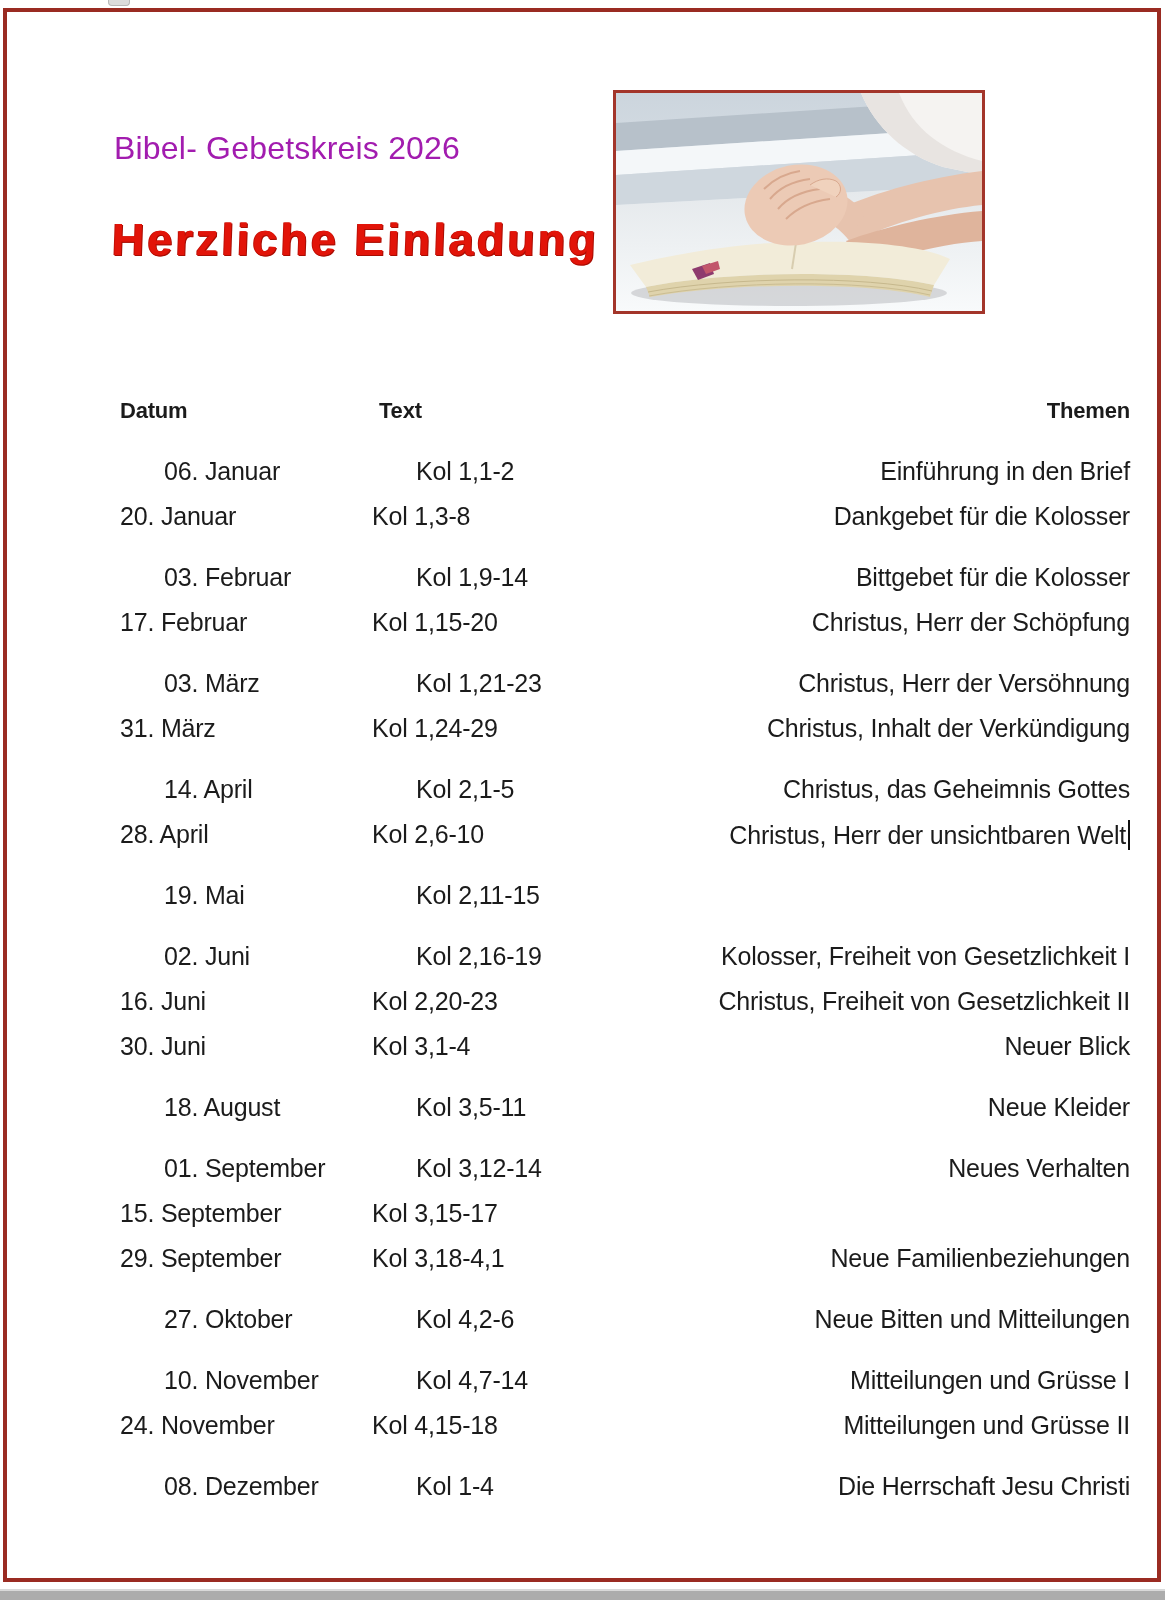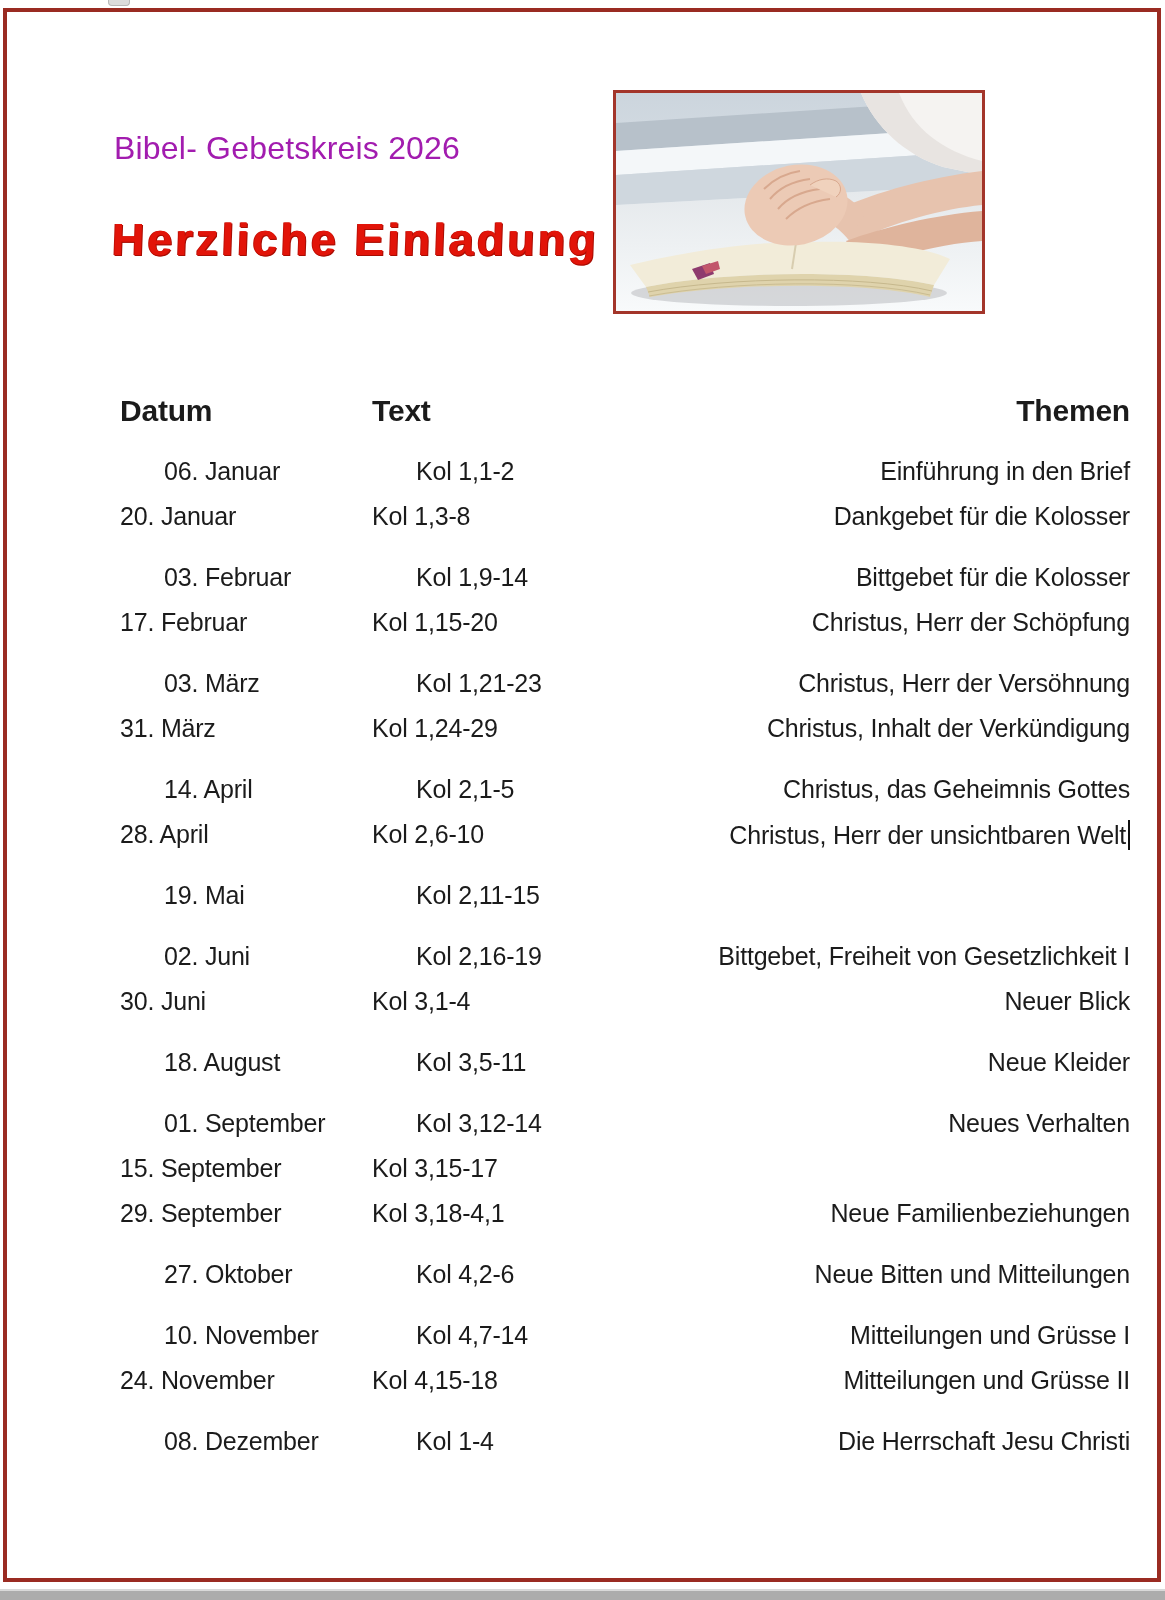--- a/index.html
+++ b/index.html
@@ -34,21 +34,21 @@
     position:absolute;left:613px;top:90px;width:372px;height:224px;
     border:3px solid #a3352a;box-sizing:border-box;background:#dfe5ea;
   }
   .photo svg{display:block;width:100%;height:100%;}
   .schedule{
     position:absolute;left:120px;top:388px;width:1010px;
     font-size:25px;color:#1b1b1b;letter-spacing:-0.2px;
   }
   .row{display:flex;height:45px;align-items:center;}
   .row.gs{margin-top:16px;margin-left:44px;}
-  .row.header{font-weight:700;font-size:30px;}
+  .row.header{font-weight:700;font-size:22px;gap:7px;}
   .c1{width:252px;flex:0 0 252px;}
   .c2{width:230px;flex:0 0 230px;}
   .c3{flex:1;white-space:nowrap;text-align:right;}
   .text-cursor{
     display:inline-block;width:2px;height:30px;background:#111;
     margin-left:2px;vertical-align:-6px;
   }
 </style>
 </head>
 <body>
@@ -157,23 +157,28 @@
   </div>
 
   <div class="row gs">
     <div class="c1">19. Mai</div>
     <div class="c2">Kol 2,11-15</div>
   </div>
 
   <div class="row gs">
     <div class="c1">02. Juni</div>
     <div class="c2">Kol 2,16-19</div>
-    <div class="c3">Bittgebet, Freiheit von Gesetzlichkeit I</div>
-  </div>
-
+    <div class="c3">Kolosser, Freiheit von Gesetzlichkeit I</div>
+  </div>
+
+  <div class="row">
+    <div class="c1">16. Juni</div>
+    <div class="c2">Kol 2,20-23</div>
+    <div class="c3">Christus, Freiheit von Gesetzlichkeit II</div>
+  </div>
 
   <div class="row">
     <div class="c1">30. Juni</div>
     <div class="c2">Kol 3,1-4</div>
     <div class="c3">Neuer Blick</div>
   </div>
 
   <div class="row gs">
     <div class="c1">18. August</div>
     <div class="c2">Kol 3,5-11</div>

